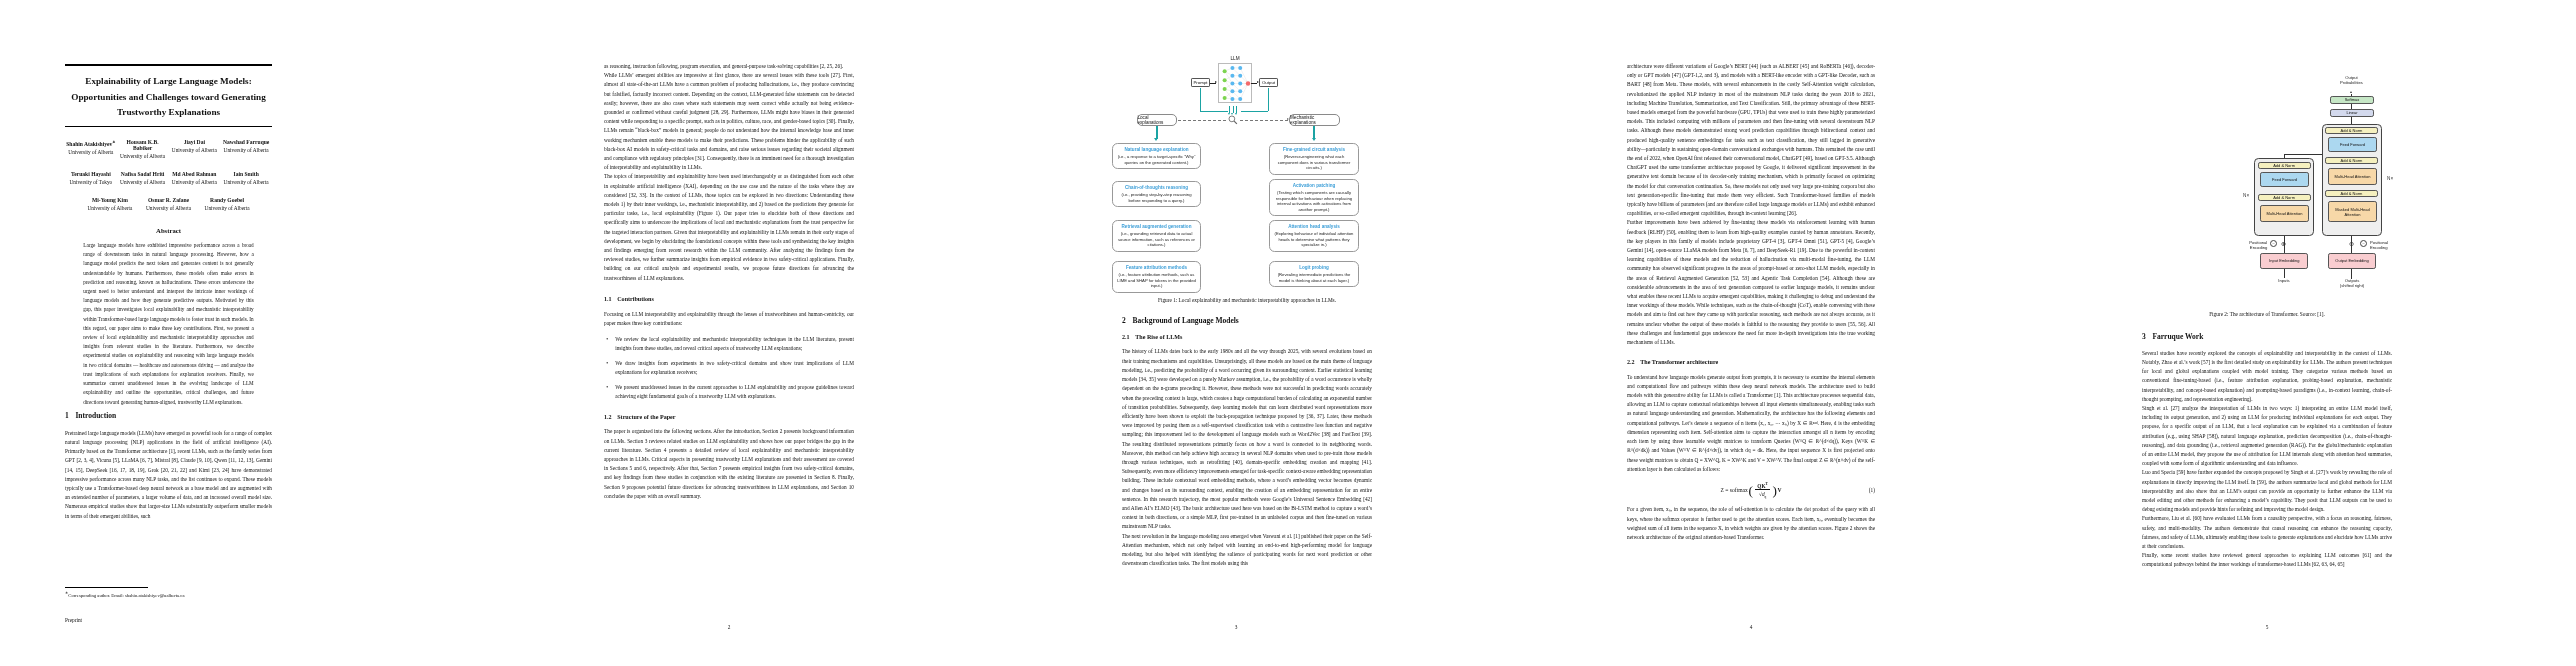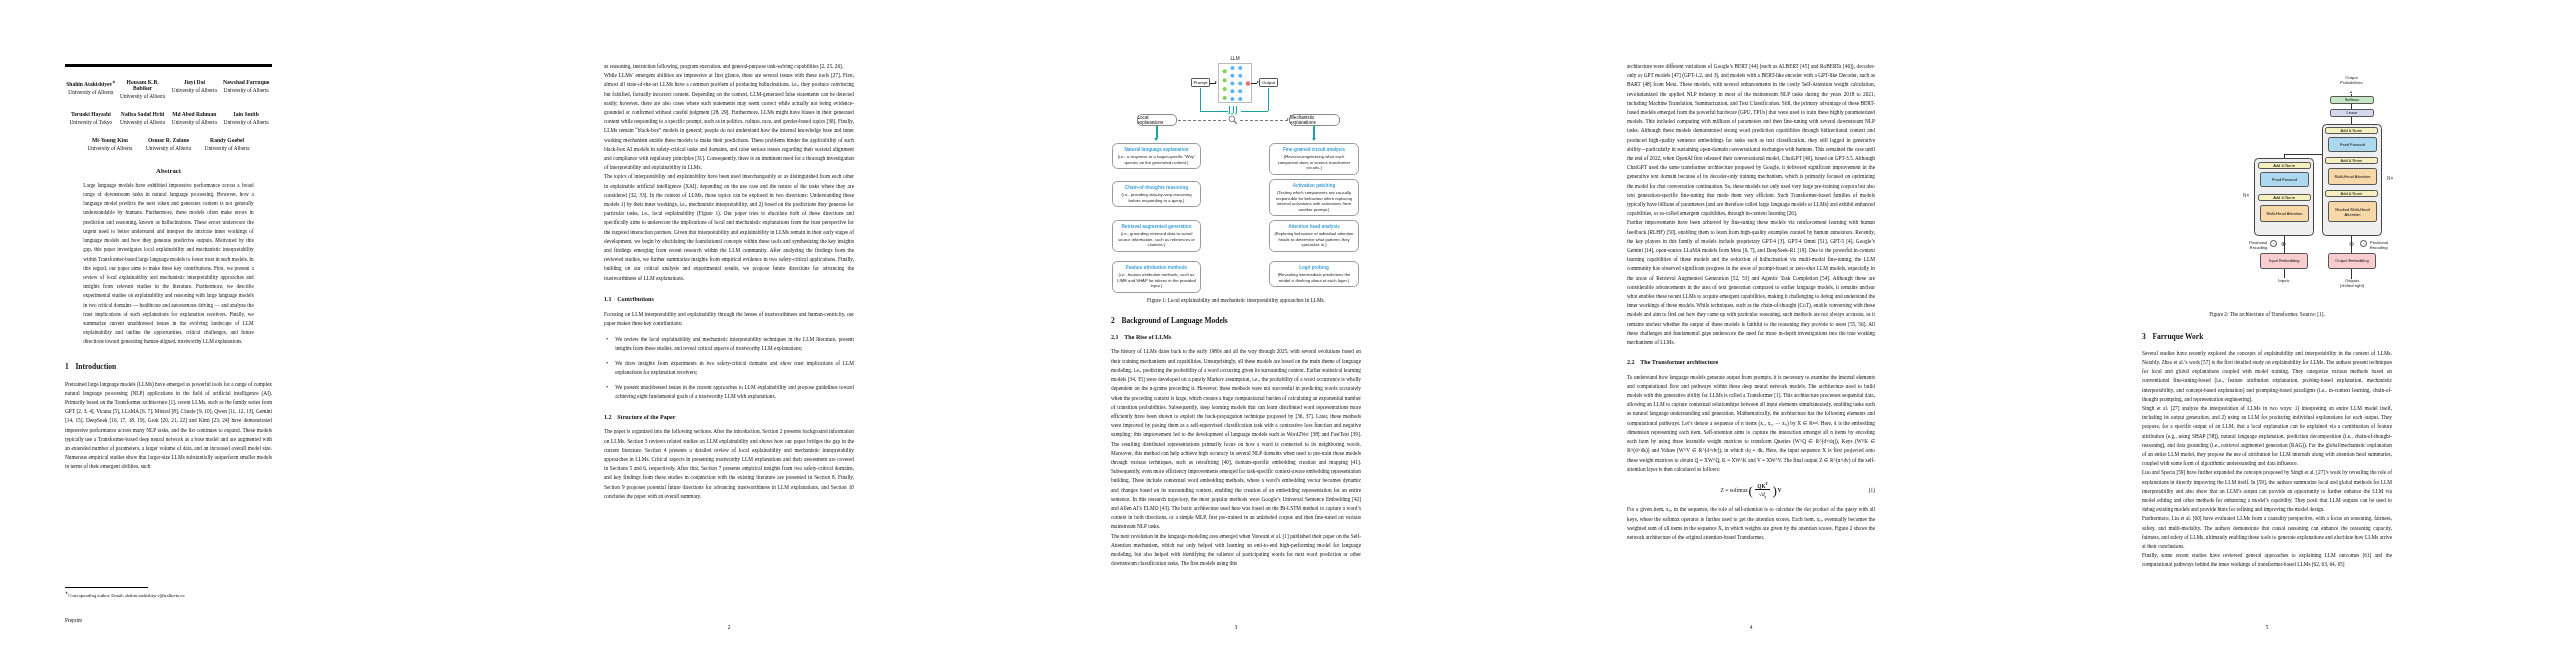--- a/index.html
+++ b/index.html
@@ -89,20 +89,25 @@
 </head>
 <body>
 
 <div id="canvas">
 
   <div class="watermark">arXiv:2510.17256v1  [cs.CL]  20 Oct 2025</div>
 
   <section class="page" style="left:0">
     <div class="content" style="left:65px;width:207px;top:64px">
       <div class="title-bar"></div>
+      <h1 class="paper-title">
+        <div>Explainability of Large Language Models:</div>
+        <div>Opportunities and Challenges toward Generating</div>
+        <div>Trustworthy Explanations</div>
+      </h1>
       <div class="title-rule2"></div>
 
       <div class="authors-row">
         <div class="auth">
           <div class="nm"><span>Shahin Atakishiyev</span><sup class="star">∗</sup></div>
           <div class="af">University of Alberta</div>
         </div>
         <div class="auth">
           <div class="nm">Housam K.B. Babiker</div>
           <div class="af">University of Alberta</div>
@@ -147,21 +152,21 @@
         </div>
         <div class="auth">
           <div class="nm">Randy Goebel</div>
           <div class="af">University of Alberta</div>
         </div>
       </div>
 
       <div class="abstract-h">Abstract</div>
       <div class="abs-txt just" style="margin:0 18.3px">Large language models have exhibited impressive performance across a broad range of downstream tasks in natural language processing. However, how a language model predicts the next token and generates content is not generally understandable by humans. Furthermore, these models often make errors in prediction and reasoning, known as hallucinations. These errors underscore the urgent need to better understand and interpret the intricate inner workings of language models and how they generate predictive outputs. Motivated by this gap, this paper investigates local explainability and mechanistic interpretability within Transformer-based large language models to foster trust in such models. In this regard, our paper aims to make three key contributions. First, we present a review of local explainability and mechanistic interpretability approaches and insights from relevant studies in the literature. Furthermore, we describe experimental studies on explainability and reasoning with large language models in two critical domains — healthcare and autonomous driving — and analyze the trust implications of such explanations for explanation receivers. Finally, we summarize current unaddressed issues in the evolving landscape of LLM explainability and outline the opportunities, critical challenges, and future directions toward generating human-aligned, trustworthy LLM explanations.</div>
 
-      <h2 class="h-sec" style="margin-top:15px"><span class="num">1</span><span>Introduction</span></h2>
+      <h2 class="h-sec" style="margin-top:4px"><span class="num">1</span><span>Introduction</span></h2>
       <div class="body-txt just" style="margin-top:9px">Pretrained large language models (LLMs) have emerged as powerful tools for a range of complex natural language processing (NLP) applications in the field of artificial intelligence (AI). Primarily based on the Transformer architecture [1], recent LLMs, such as the family series from GPT [2, 3, 4], Vicuna [5], LLaMA [6, 7], Mistral [8], Claude [9, 10], Qwen [11, 12, 13], Gemini [14, 15], DeepSeek [16, 17, 18, 19], Grok [20, 21, 22] and Kimi [23, 24] have demonstrated impressive performance across many NLP tasks, and the list continues to expand. These models typically use a Transformer-based deep neural network as a base model and are augmented with an extended number of parameters, a larger volume of data, and an increased overall model size. Numerous empirical studies show that larger-size LLMs substantially outperform smaller models in terms of their emergent abilities, such</div>
     </div>
 
     <div class="content" style="left:65px;width:207px;top:587px">
       <div class="footnote-rule"></div>
       <div class="footnote"><sup class="star">∗</sup><span>Corresponding author. Email: shahin.atakishiyev@ualberta.ca</span></div>
     </div>
     <div class="preprint" style="left:65px">Preprint</div>
   </section>
 
@@ -313,21 +318,21 @@
       <div class="f1-box" style="left:157px;top:164px;width:90px;min-height:25.6px">
         <div class="f1-title">Attention head analysis</div>
         <div class="f1-desc">(Exploring behaviour of individual attention heads to determine what patterns they specialize in.)</div>
       </div>
       <div class="f1-box" style="left:157px;top:205px;width:90px;min-height:24.5px">
         <div class="f1-title">Logit probing</div>
         <div class="f1-desc">(Revealing intermediate predictions the model is thinking about at each layer.)</div>
       </div>
     </div>
 
-    <div class="content" style="left:81px;width:250px;top:297px">
+    <div class="content" style="left:92px;width:250px;top:297px">
       <div class="caption">Figure 1: Local explainability and mechanistic interpretability approaches in LLMs.</div>
       <h2 class="h-sec" style="margin-top:13.3px"><span class="num">2</span><span>Background of Language Models</span></h2>
       <h3 class="h-sub" style="margin-top:9px"><span class="num">2.1</span><span>The Rise of LLMs</span></h3>
       <div class="body-txt just" style="margin-top:7.2px">The history of LLMs dates back to the early 1980s and all the way through 2025, with several evolutions based on their training mechanisms and capabilities. Unsurprisingly, all these models are based on the main theme of language modeling, i.e., predicting the probability of a word occurring given its surrounding context. Earlier statistical learning models [34, 35] were developed on a purely Markov assumption, i.e., the probability of a word occurrence is wholly dependent on the n-grams preceding it. However, these methods were not successful in predicting words accurately when the preceding context is large, which creates a huge computational burden of calculating an exponential number of transition probabilities. Subsequently, deep learning models that can learn distributed word representations more efficiently have been shown to exploit the back-propagation technique proposed by [36, 37].  Later, these methods were improved by posing them as a self-supervised classification task with a contrastive loss function and negative sampling; this improvement led to the development of language models such as Word2Vec [38] and FastText [39]. The resulting distributed representations primarily focus on how a word is connected to its neighboring words. Moreover, this method can help achieve high accuracy in several NLP domains when used to pre-train those models through various techniques, such as retrofitting [40], domain-specific embedding creation and mapping [41]. Subsequently, even more efficiency improvements emerged for task-specific context-aware embedding representation building. These include contextual word embedding methods, where a word’s embedding vector becomes dynamic and changes based on its surrounding context, enabling the creation of an embedding representation for an entire sentence. In this research trajectory, the most popular methods were Google’s Universal Sentence Embedding [42] and Allen AI’s ELMO [43]. The basic architecture used here was based on the Bi-LSTM method to capture a word’s context in both directions, or a simple MLP, first pre-trained in an unlabeled corpus and then fine-tuned on various mainstream NLP tasks.</div>
       <div class="body-txt just">The next revolution in the language modeling area emerged when Vaswani et al. [1] published their paper on the Self-Attention mechanism, which not only helped with learning an end-to-end high-performing model for language modeling, but also helped with identifying the salience of participating words for next word prediction or other downstream classification tasks. The first models using this</div>
     </div>
     <div class="pagenum" style="left:81px;width:250px">3</div>
   </section>
 
   <section class="page" style="left:1546px">

